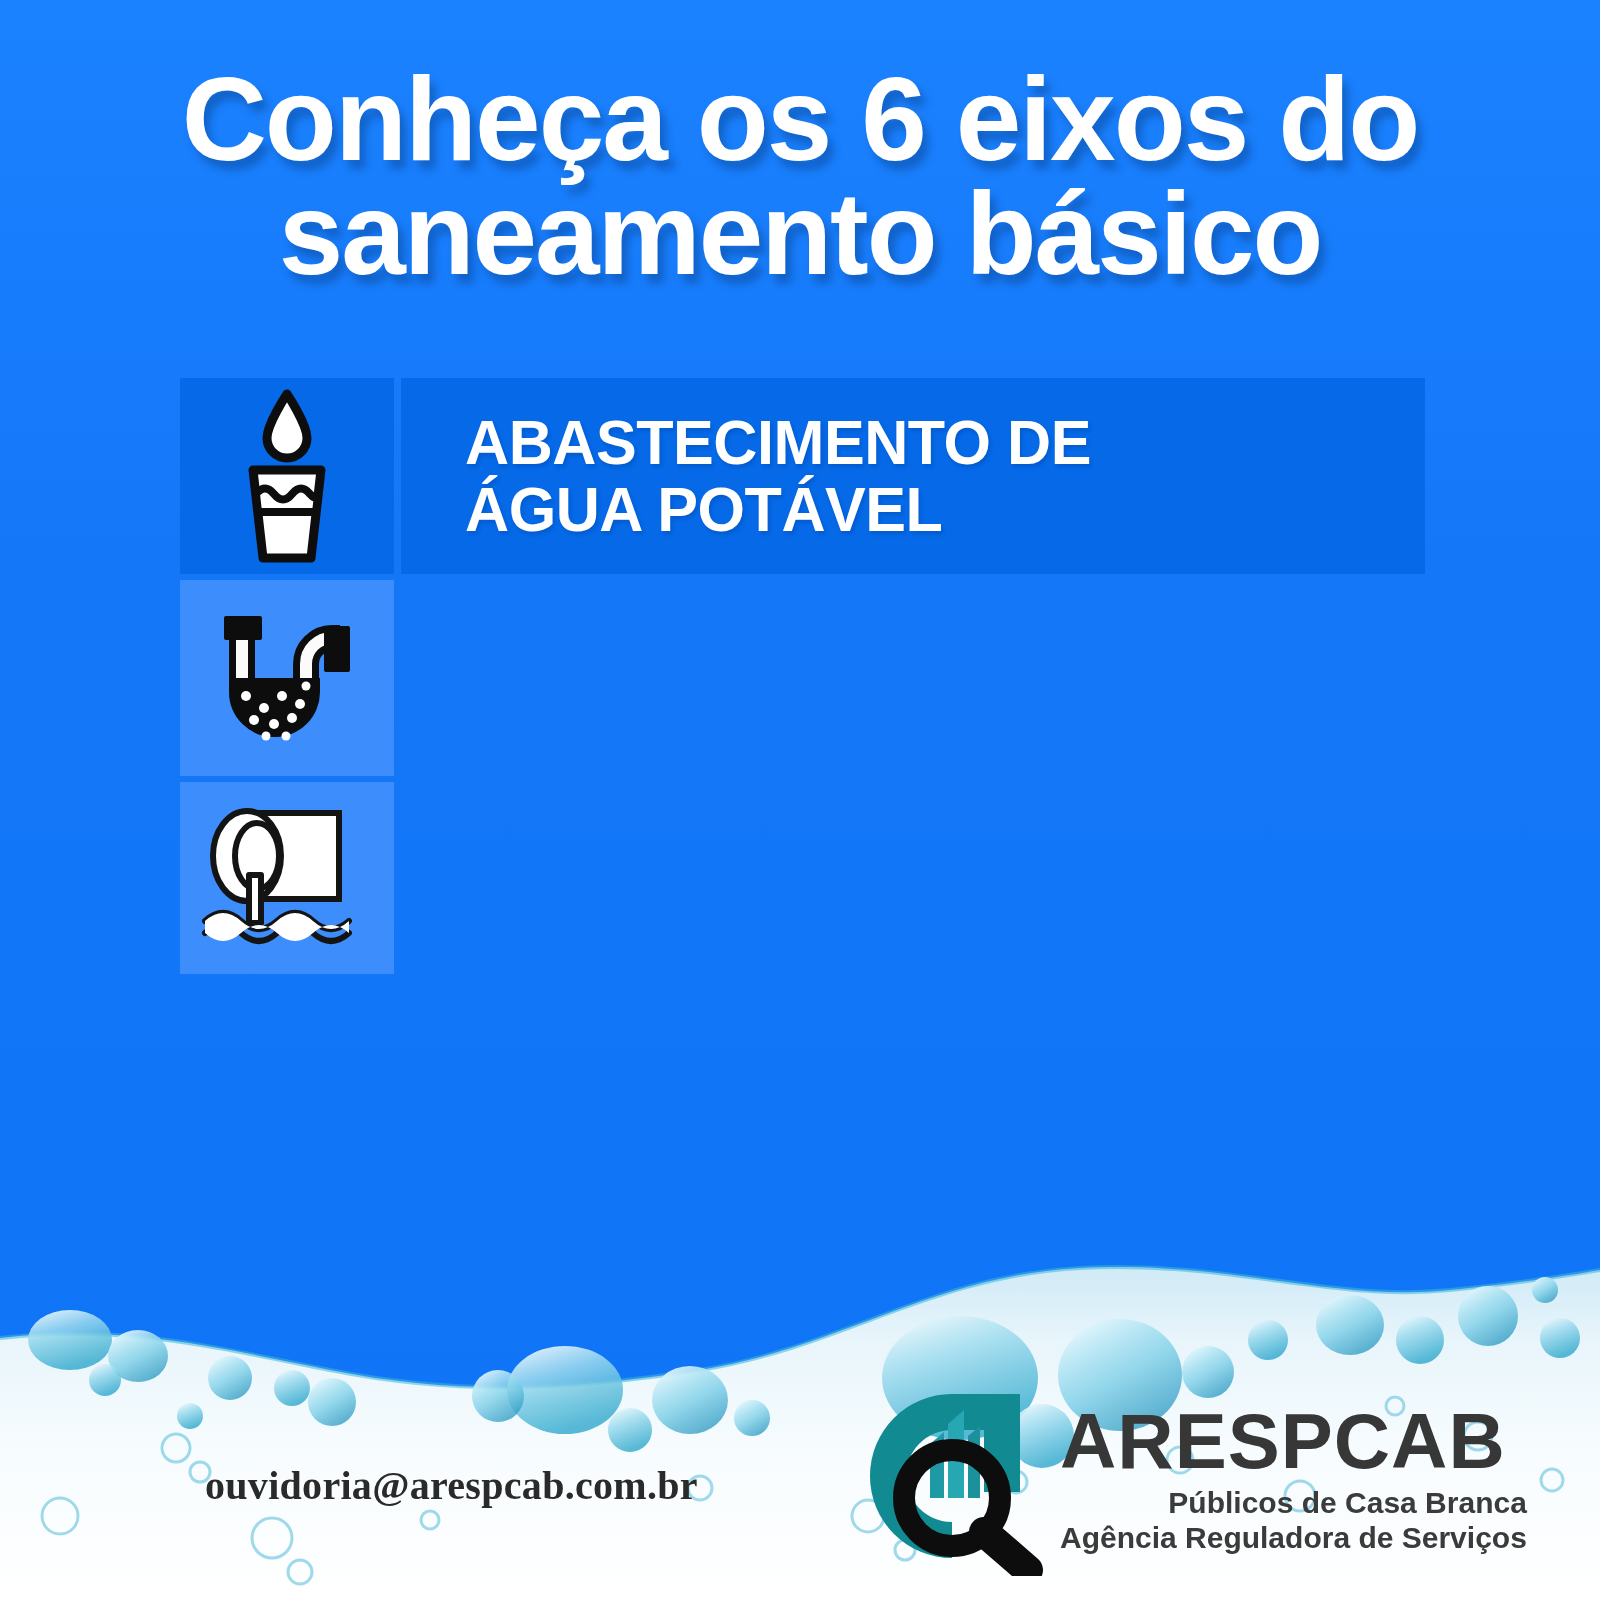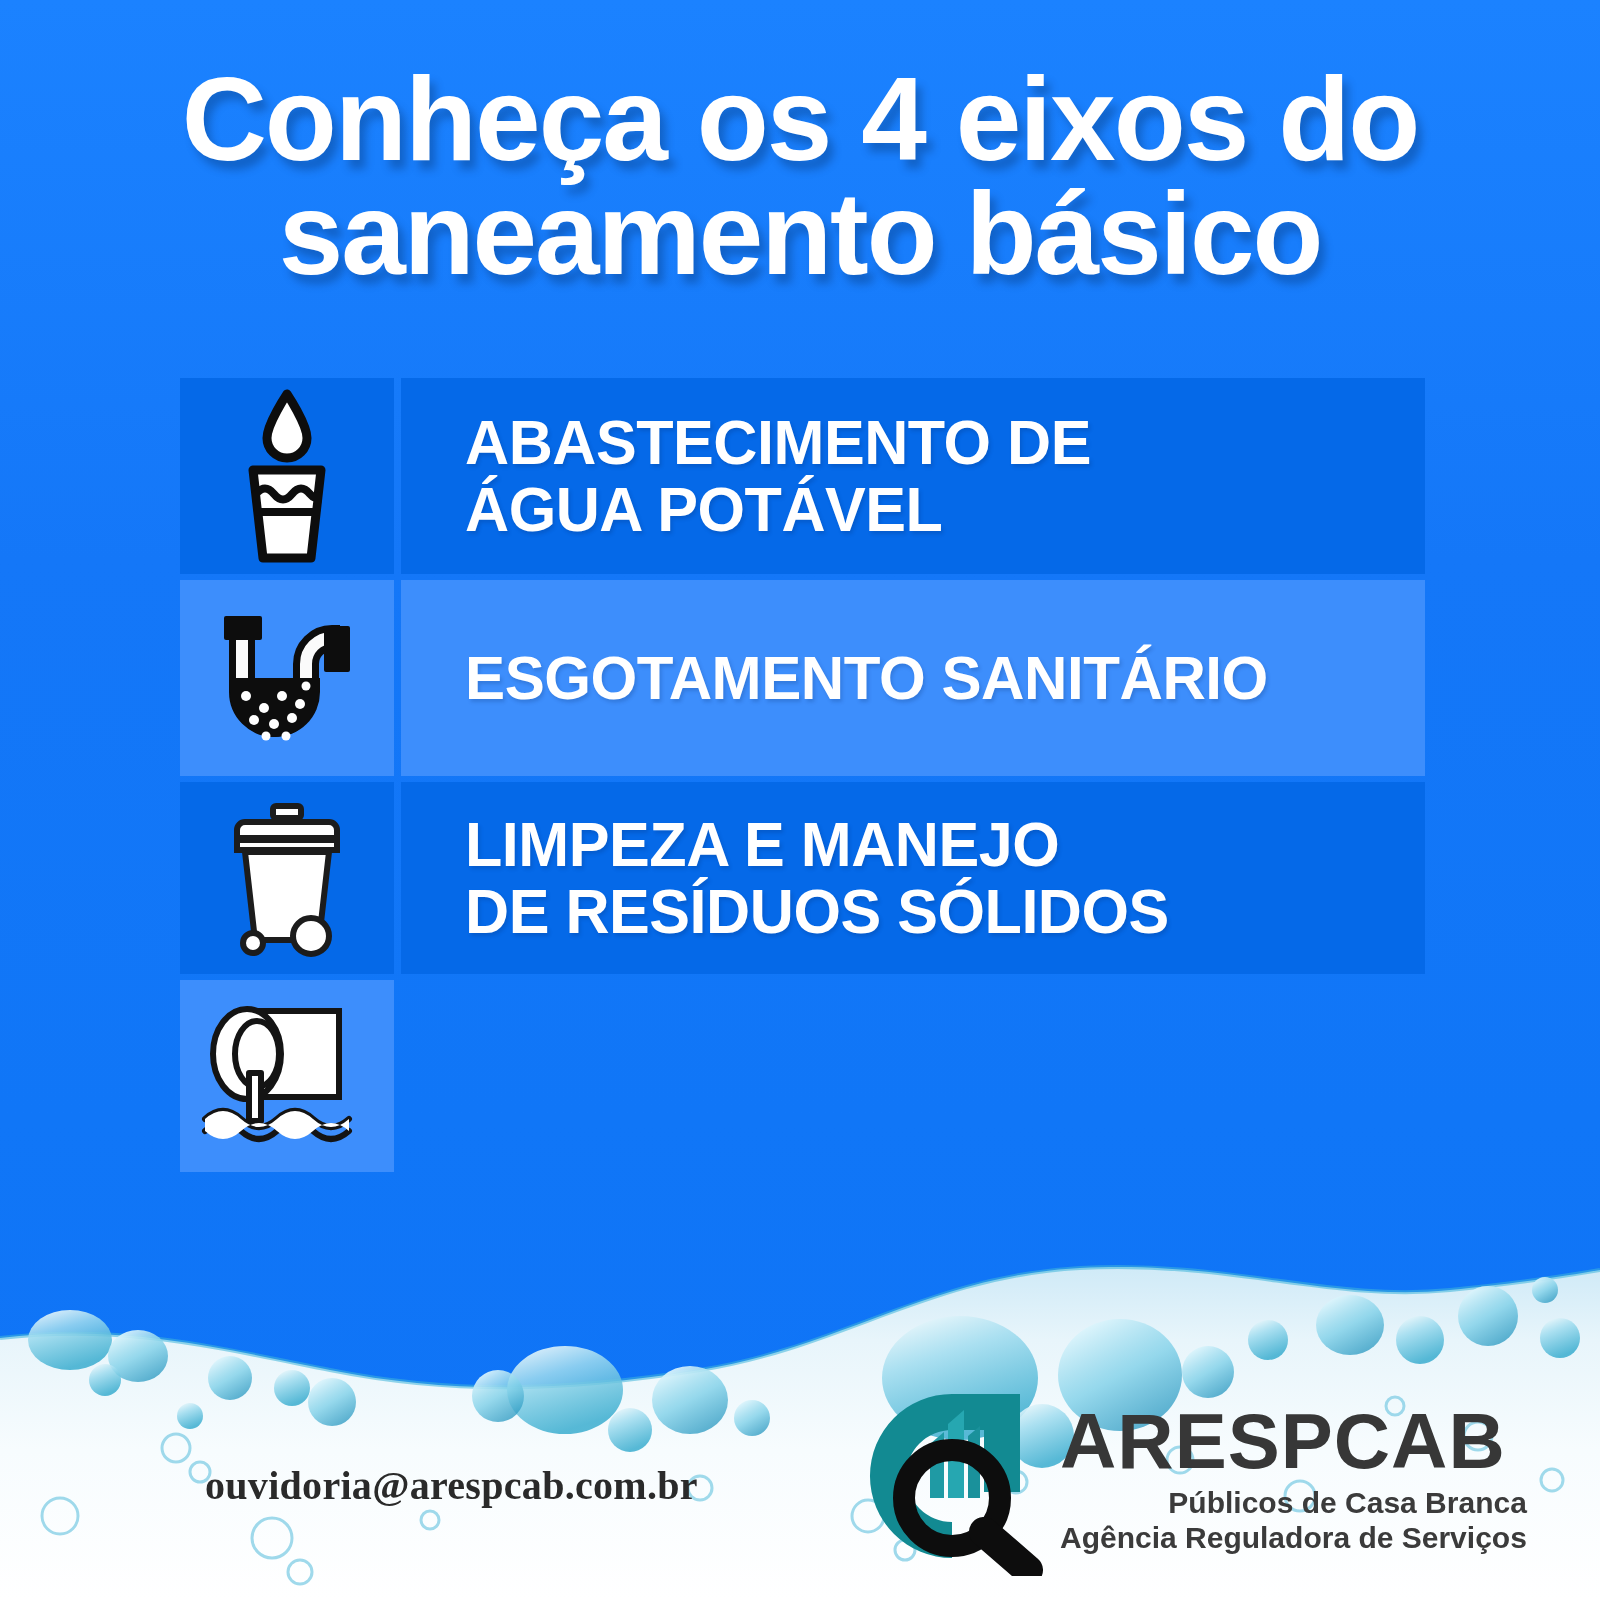--- a/index.html
+++ b/index.html
@@ -151,21 +151,21 @@
     text-align: right;
   }
   #brand-tagline-wrap { margin-top: 6px; }
 </style>
 </head>
 <body>
 
 <div id="poster">
 
   <div id="title-block">
-    <span class="title-line line1">Conheça os 4 eixos do</span>
+    <span class="title-line line1">Conheça os 6 eixos do</span>
     <span class="title-line line2">saneamento básico</span>
   </div>
 
   <div id="axis-table">
 
     <div class="axis-row r1 row-dark">
       <div class="icon-cell">
         <svg class="axis-icon" width="128" height="176" viewBox="0 0 128 176">
           <path d="M64 6 C64 6 44 36 44 50 a20 20 0 0 0 40 0 C84 36 64 6 64 6 Z" fill="#ffffff" stroke="#0d0d0d" stroke-width="9" stroke-linejoin="round"></path>
           <path d="M30 82 L98 82 L88 170 L40 170 Z" fill="#ffffff" stroke="#0d0d0d" stroke-width="9" stroke-linejoin="round"></path>
@@ -196,45 +196,22 @@
           <circle cx="70" cy="96" r="5" fill="#ffffff"></circle>
           <circle cx="88" cy="104" r="5" fill="#ffffff"></circle>
           <circle cx="42" cy="120" r="5" fill="#ffffff"></circle>
           <circle cx="62" cy="124" r="5" fill="#ffffff"></circle>
           <circle cx="80" cy="118" r="5" fill="#ffffff"></circle>
           <circle cx="54" cy="136" r="4.5" fill="#ffffff"></circle>
           <circle cx="74" cy="136" r="4.5" fill="#ffffff"></circle>
           <circle cx="94" cy="86" r="4.5" fill="#ffffff"></circle>
         </svg>
       </div>
-      <div class="text-cell">
-        <div class="axis-label">
-          <span>ESGOTAMENTO SANITÁRIO</span>
-        </div>
-      </div>
     </div>
 
-    <div class="axis-row r3 row-dark">
-      <div class="icon-cell">
-        <svg class="axis-icon" width="128" height="160" viewBox="0 0 128 160">
-          <rect x="50" y="8" width="28" height="12" rx="3" fill="#ffffff" stroke="#1c1c1c" stroke-width="6"></rect>
-          <path d="M22 24 L106 24 a8 8 0 0 1 8 8 L114 40 L14 40 L14 32 a8 8 0 0 1 8 -8 Z" fill="#ffffff" stroke="#1c1c1c" stroke-width="6" stroke-linejoin="round"></path>
-          <rect x="14" y="42" width="100" height="10" fill="#ffffff" stroke="#1c1c1c" stroke-width="6"></rect>
-          <path d="M22 54 L106 54 L96 142 L32 142 Z" fill="#ffffff" stroke="#1c1c1c" stroke-width="6" stroke-linejoin="round"></path>
-          <circle cx="88" cy="138" r="18" fill="#ffffff" stroke="#1c1c1c" stroke-width="6"></circle>
-          <circle cx="30" cy="145" r="10" fill="#ffffff" stroke="#1c1c1c" stroke-width="6"></circle>
-        </svg>
-      </div>
-      <div class="text-cell">
-        <div class="axis-label">
-          <span>LIMPEZA E MANEJO</span>
-          <span class="l2">DE RESÍDUOS SÓLIDOS</span>
-        </div>
-      </div>
-    </div>
 
     <div class="axis-row r4 row-light">
       <div class="icon-cell">
         <svg class="axis-icon" width="176" height="150" viewBox="0 0 176 150">
           <path d="M48 10 L140 10 L140 96 L48 96 Z" fill="#ffffff" stroke="#141414" stroke-width="6"></path>
           <ellipse cx="48" cy="53" rx="34" ry="45" fill="#ffffff" stroke="#141414" stroke-width="6"></ellipse>
           <ellipse cx="58" cy="53" rx="22" ry="33" fill="#ffffff" stroke="#141414" stroke-width="6"></ellipse>
           <path d="M50 72 L50 120 L62 120 L62 72 Z" fill="#ffffff" stroke="#141414" stroke-width="6" stroke-linejoin="round"></path>
           <path d="M6 118 q18 -16 36 0 q18 16 36 0 q18 -16 36 0 q18 16 36 0" fill="none" stroke="#141414" stroke-width="6" stroke-linecap="round"></path>
           <path d="M6 130 q18 -16 36 0 q18 16 36 0 q18 -16 36 0 q18 16 36 0" fill="none" stroke="#141414" stroke-width="6" stroke-linecap="round"></path>

